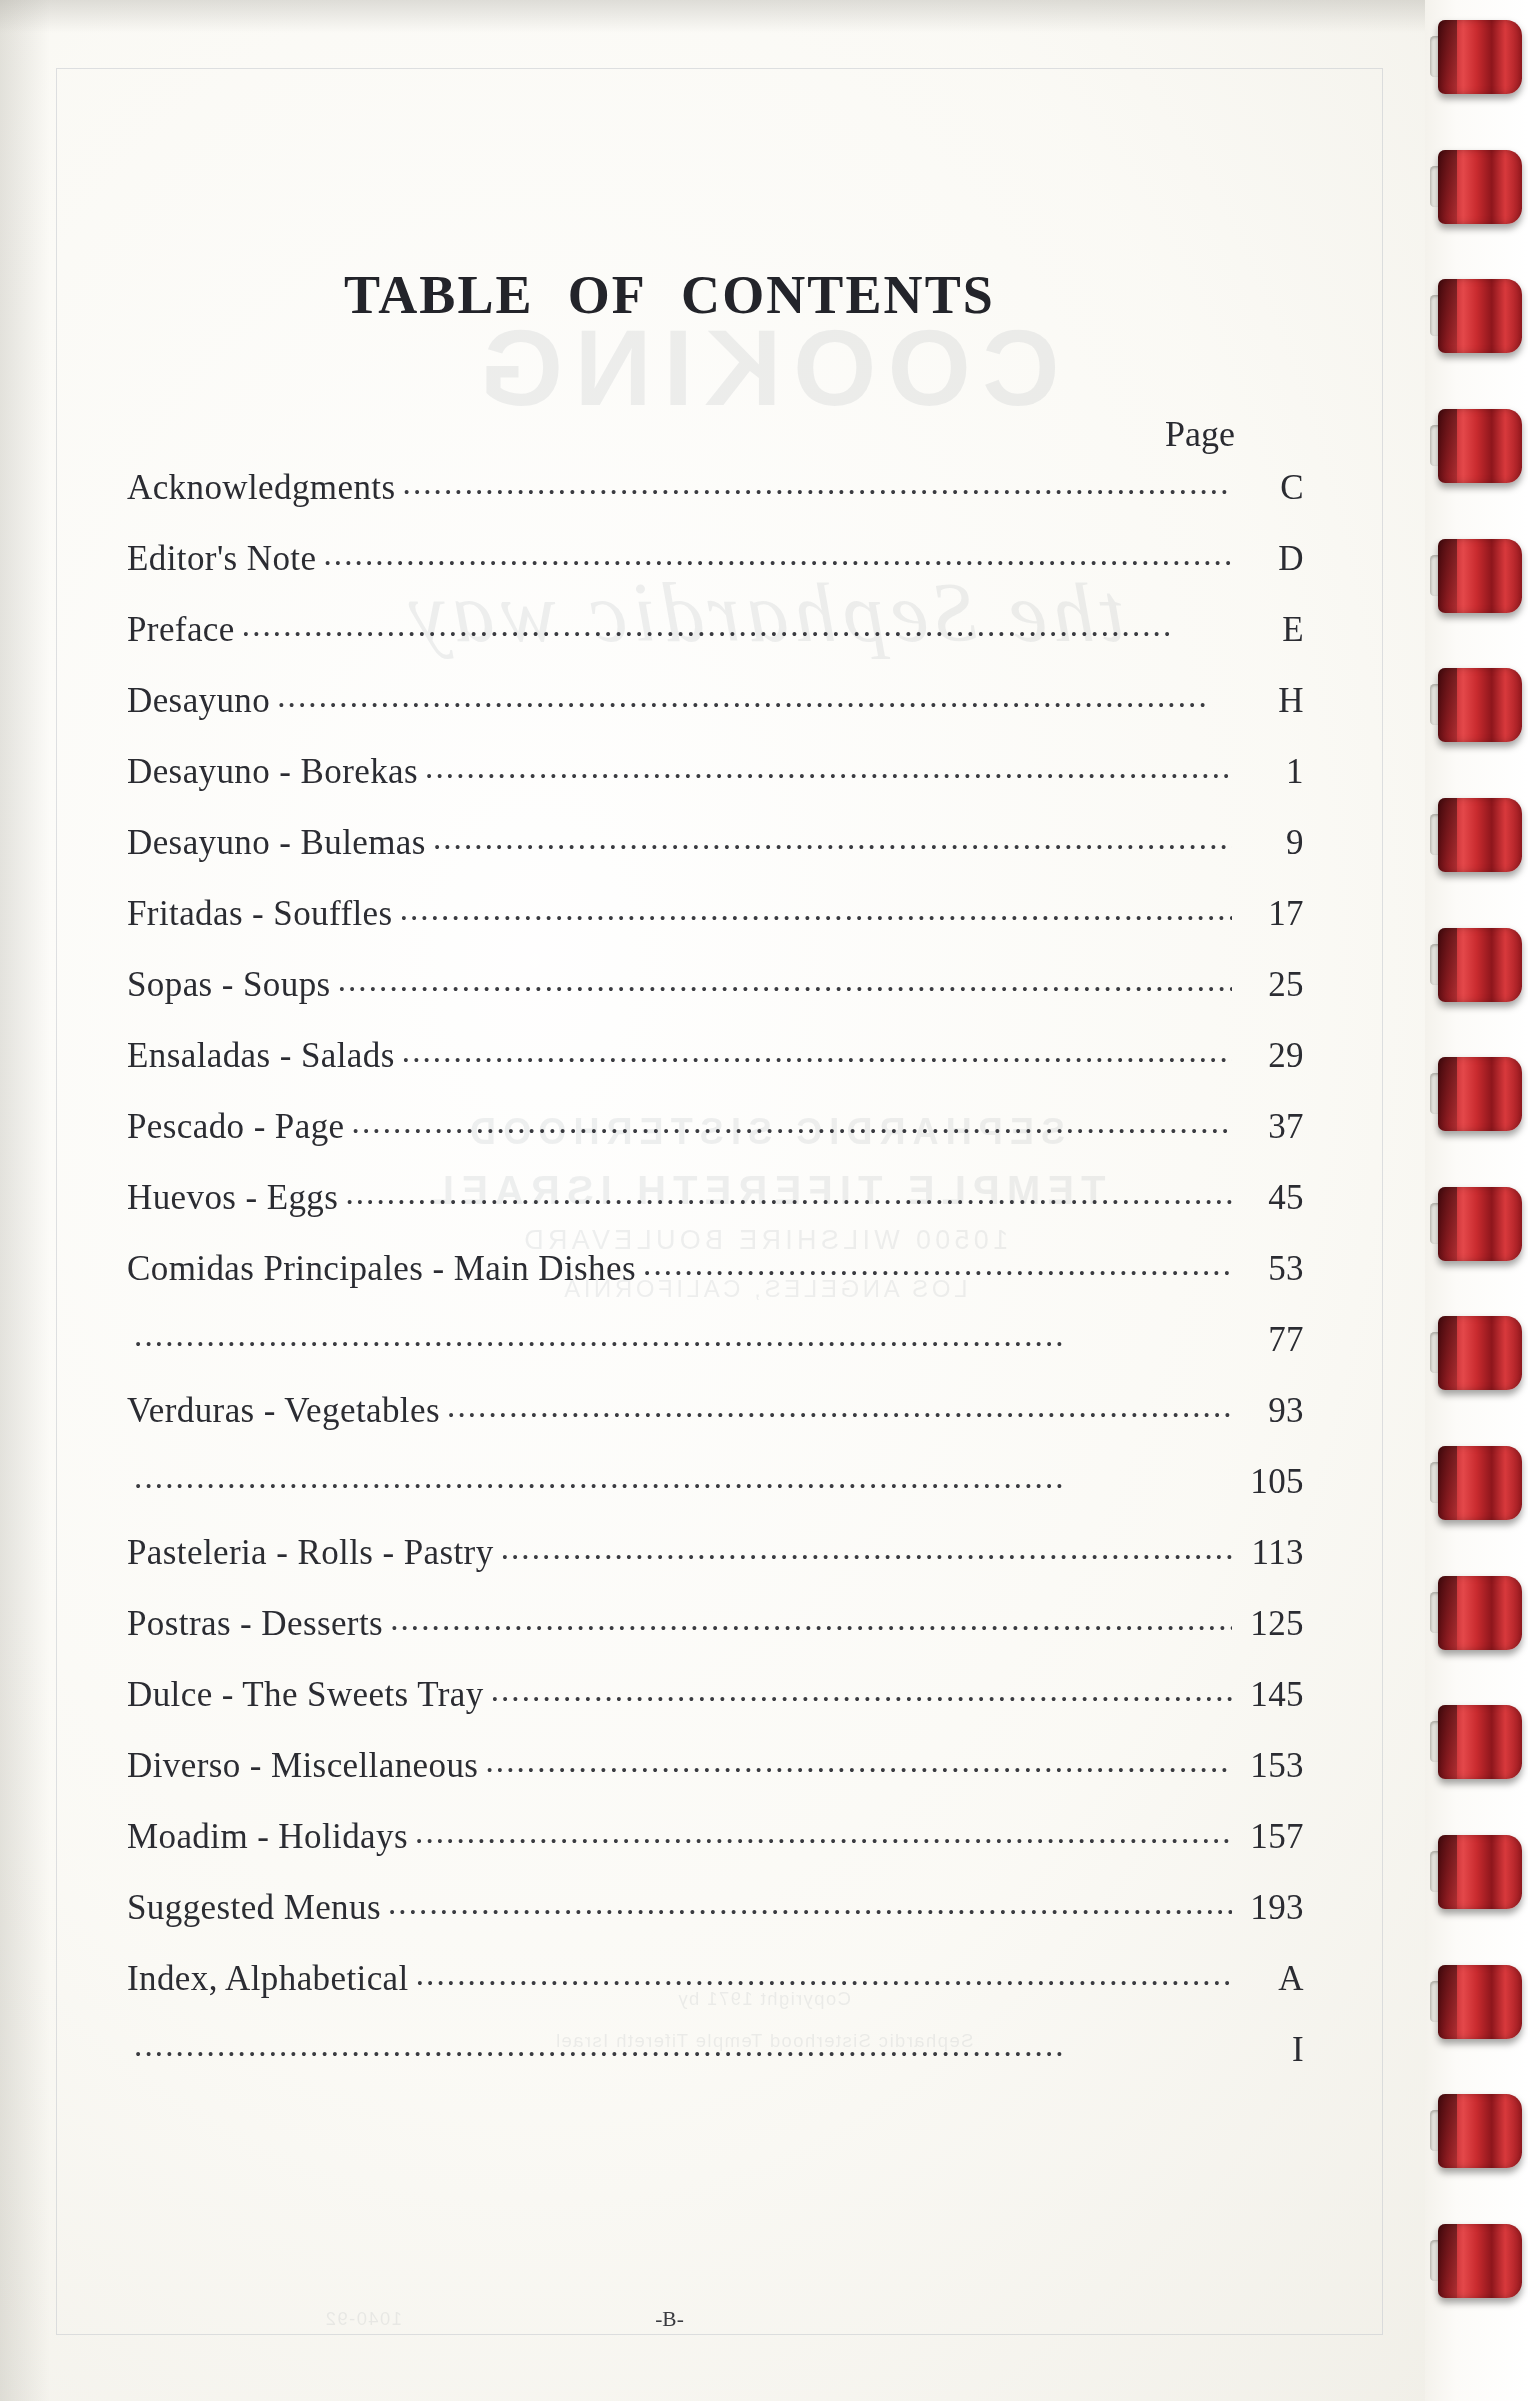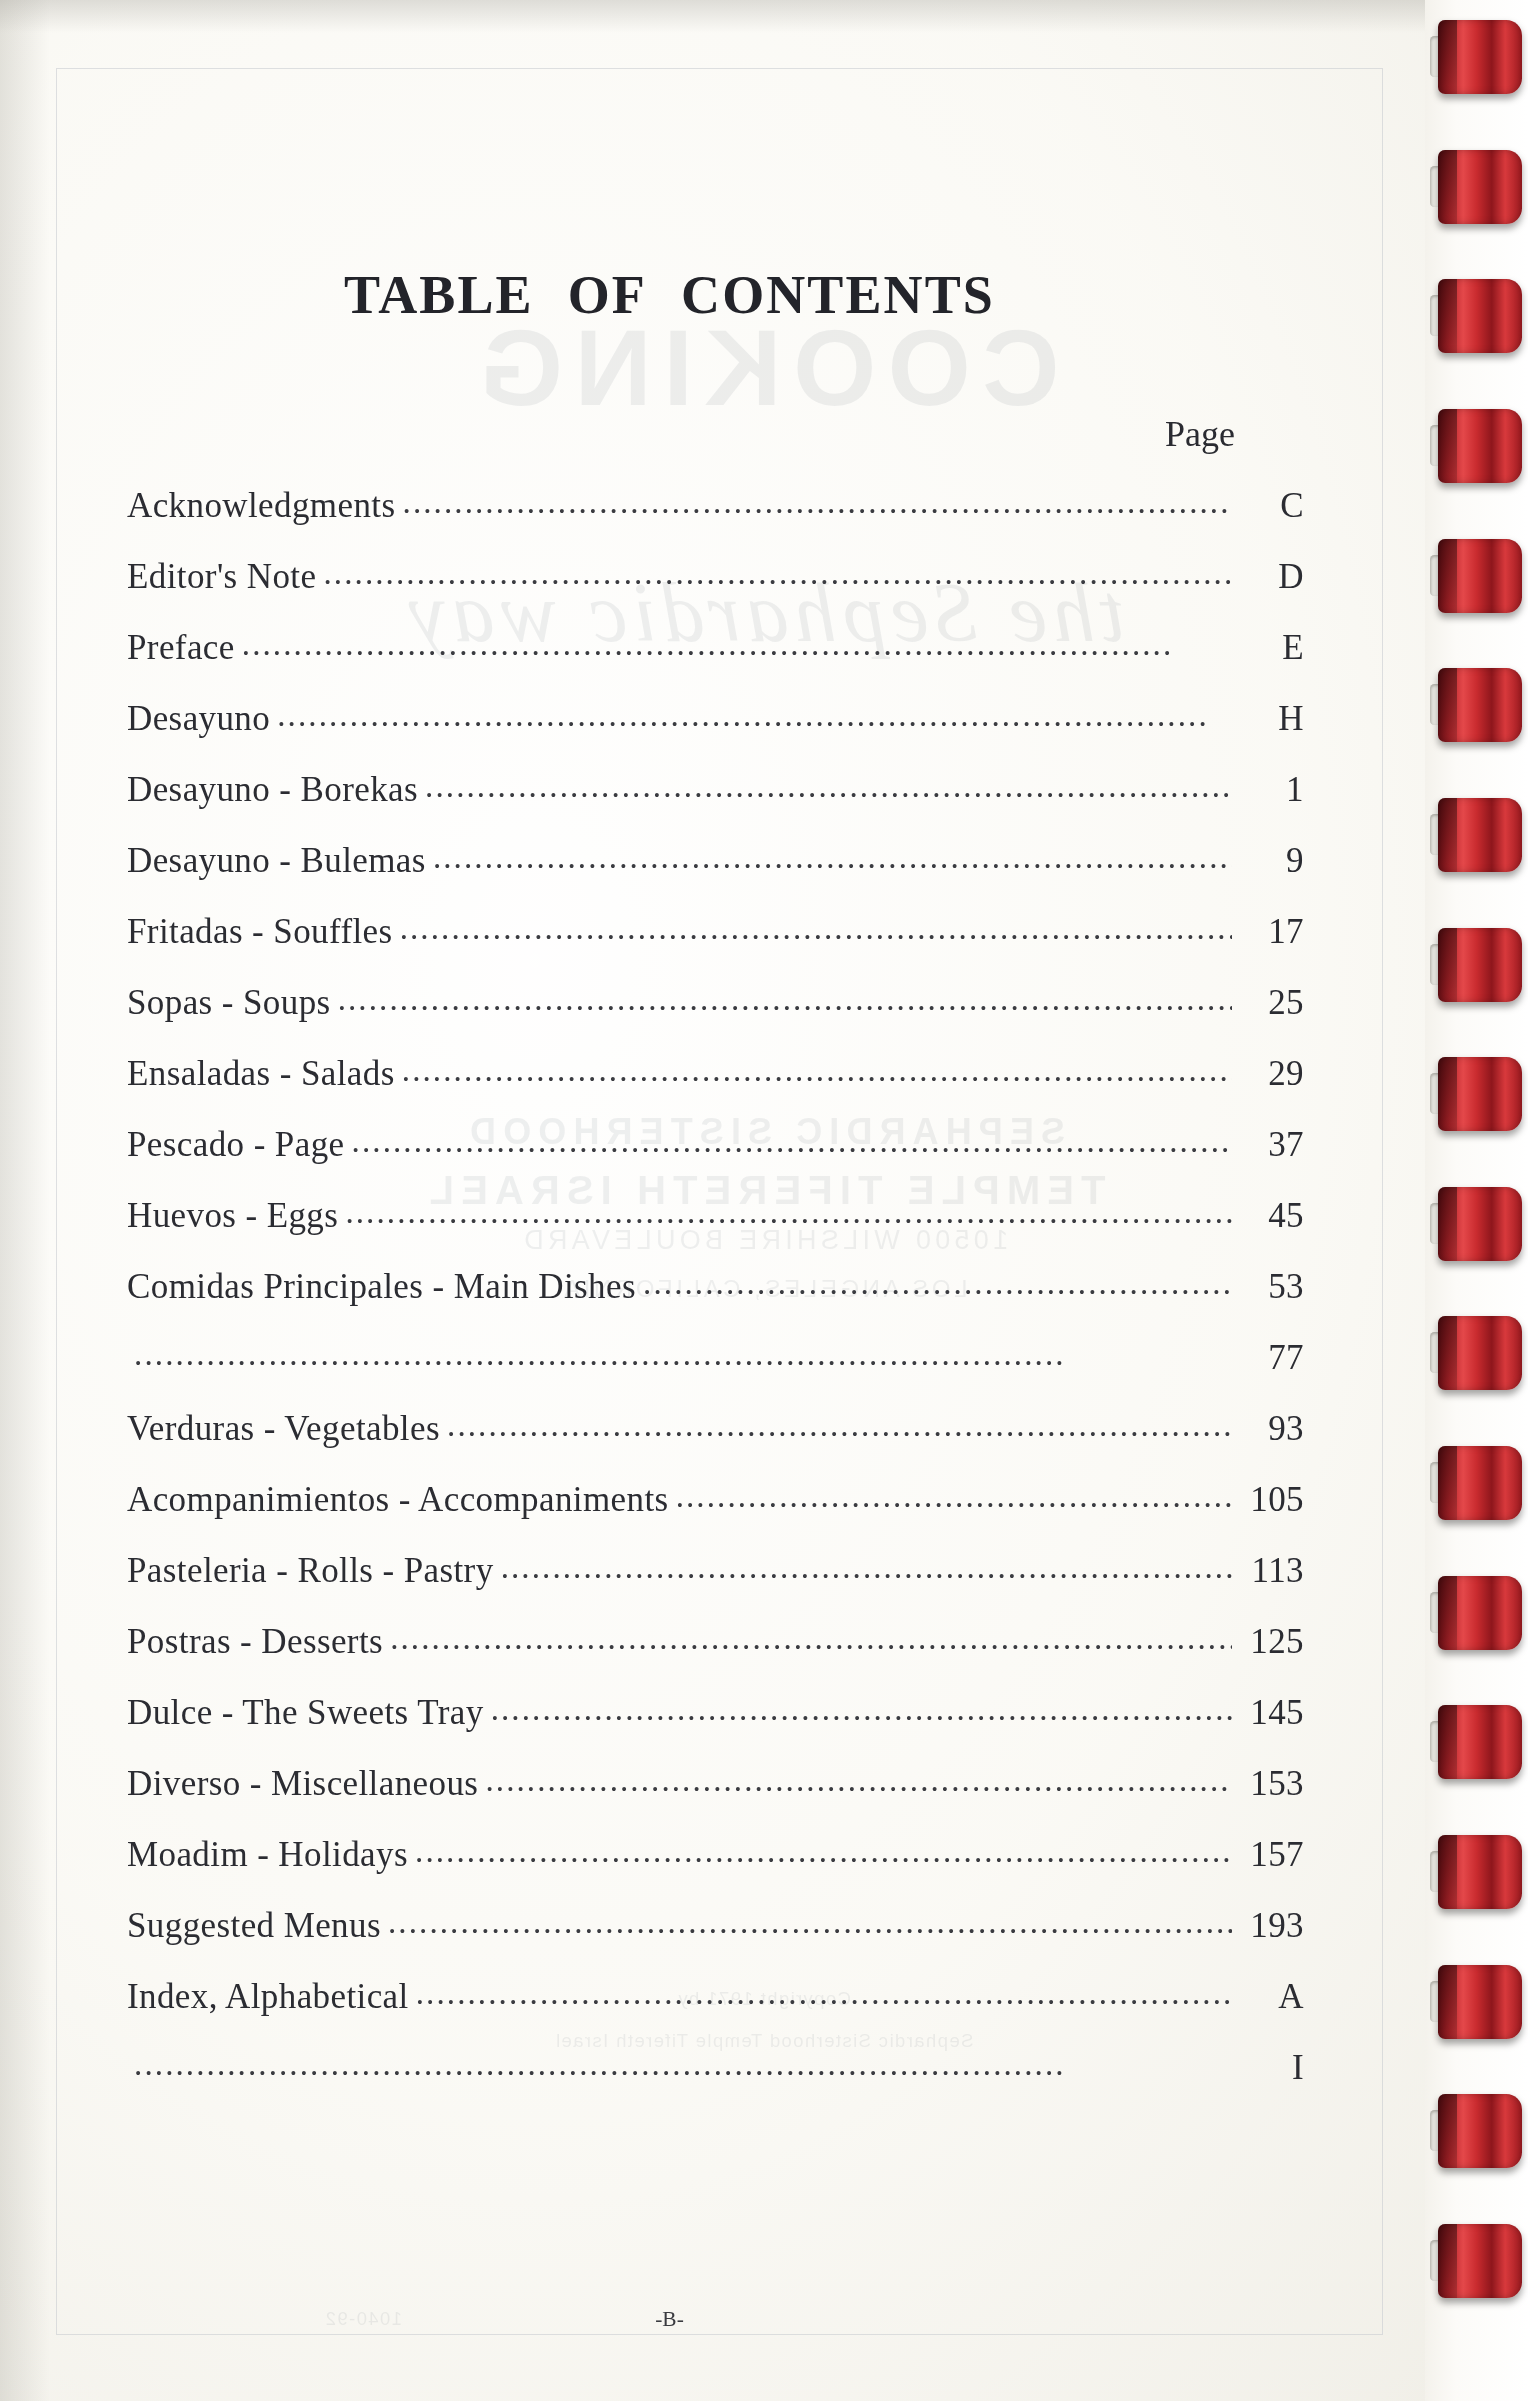--- a/index.html
+++ b/index.html
@@ -152,21 +152,21 @@
   }
 
   .toc {
     position: absolute;
     left: 127px;
     top: 470px;
     width: 1177px;
   }
   .toc-row {
     display: flex;
-    align-items: center;
+    align-items: flex-start;
     font-size: 35px;
     line-height: 1.0;
     color: #2b2c32;
     height: 71px;
   }
   .toc-label {
     white-space: nowrap;
     letter-spacing: 0.4px;
   }
   .toc-dots {
@@ -340,21 +340,20 @@
         <div class="toc-row">
           <span class="toc-dots">..........................................................................................</span>
           <span class="toc-page">77</span>
         </div>
         <div class="toc-row">
           <span class="toc-label">Verduras - Vegetables</span>
           <span class="toc-dots">..........................................................................................</span>
           <span class="toc-page">93</span>
         </div>
         <div class="toc-row">
-          <span class="toc-label">Acompanimientos - Accompaniments</span>
           <span class="toc-dots">..........................................................................................</span>
           <span class="toc-page">105</span>
         </div>
         <div class="toc-row">
           <span class="toc-label">Pasteleria - Rolls - Pastry</span>
           <span class="toc-dots">..........................................................................................</span>
           <span class="toc-page">113</span>
         </div>
         <div class="toc-row">
           <span class="toc-label">Postras - Desserts</span>

